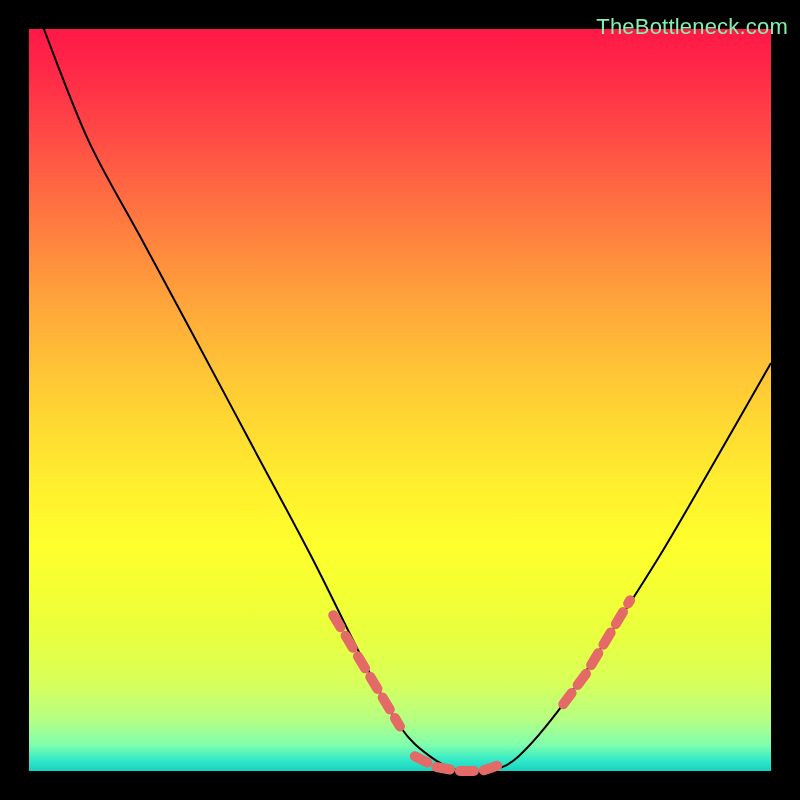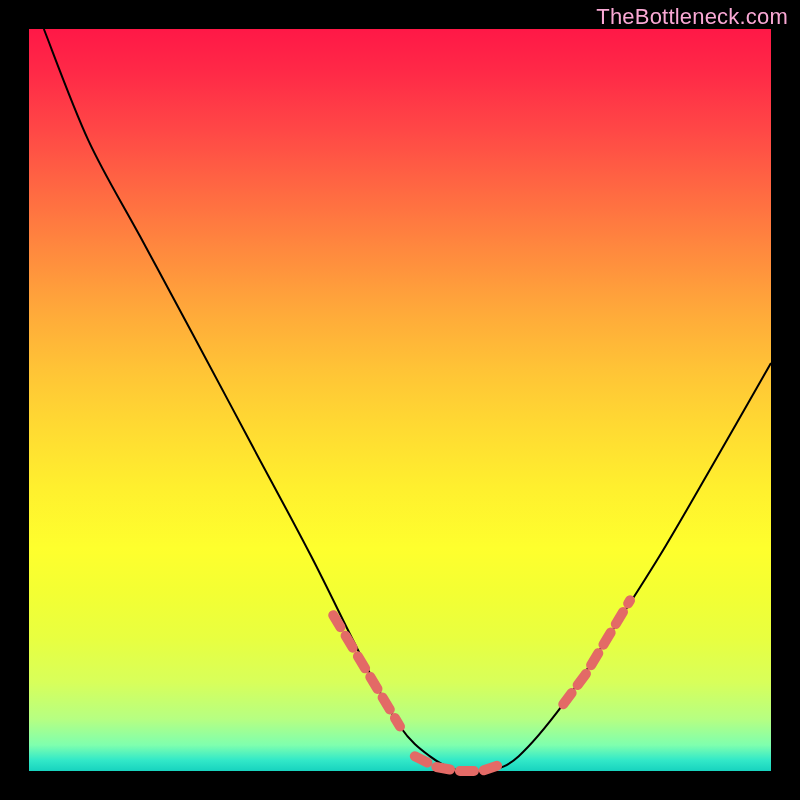--- a/index.html
+++ b/index.html
@@ -6,23 +6,23 @@
   body {
     width: 800px;
     height: 800px;
     background: #000;
     position: relative;
     font-family: Arial, Helvetica, sans-serif;
     overflow: hidden;
   }
   .watermark {
     position: absolute;
-    top: 4px;
+    top: 14px;
     right: 12px;
-    color: #f9a8d4;
+    color: #86efac;
     font-size: 22px;
     font-weight: 500;
     z-index: 5;
     letter-spacing: 0.2px;
   }
   .plot-area {
     position: absolute;
     left: 29px;
     top: 29px;
     width: 742px;

